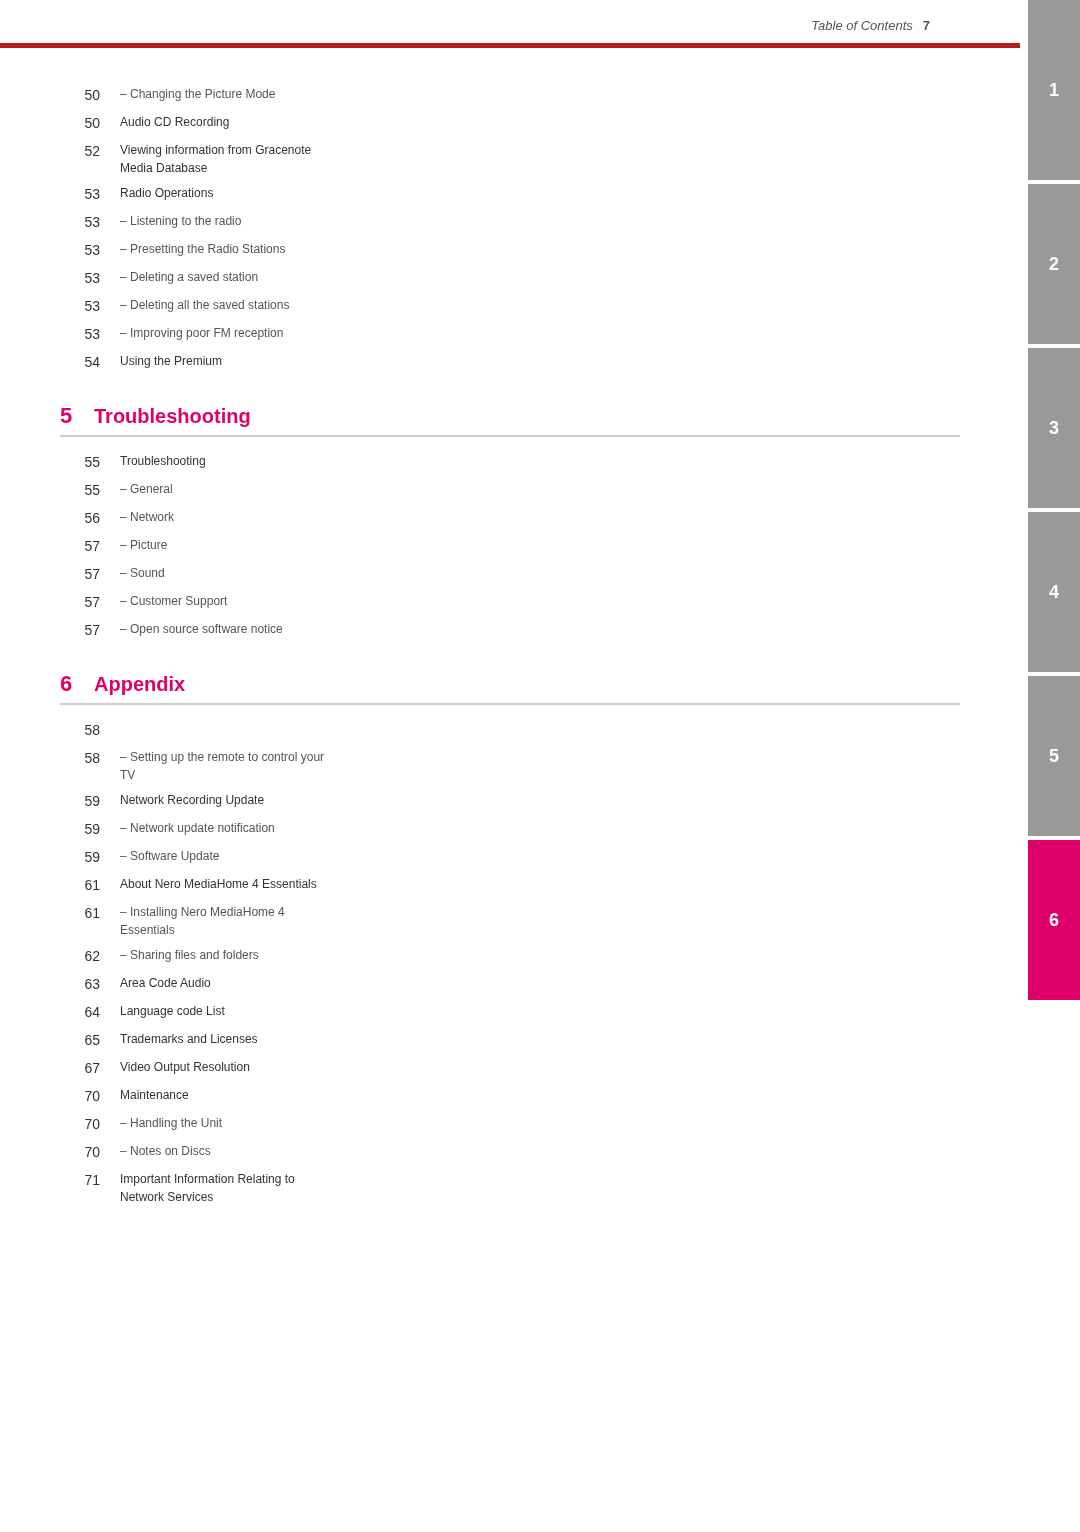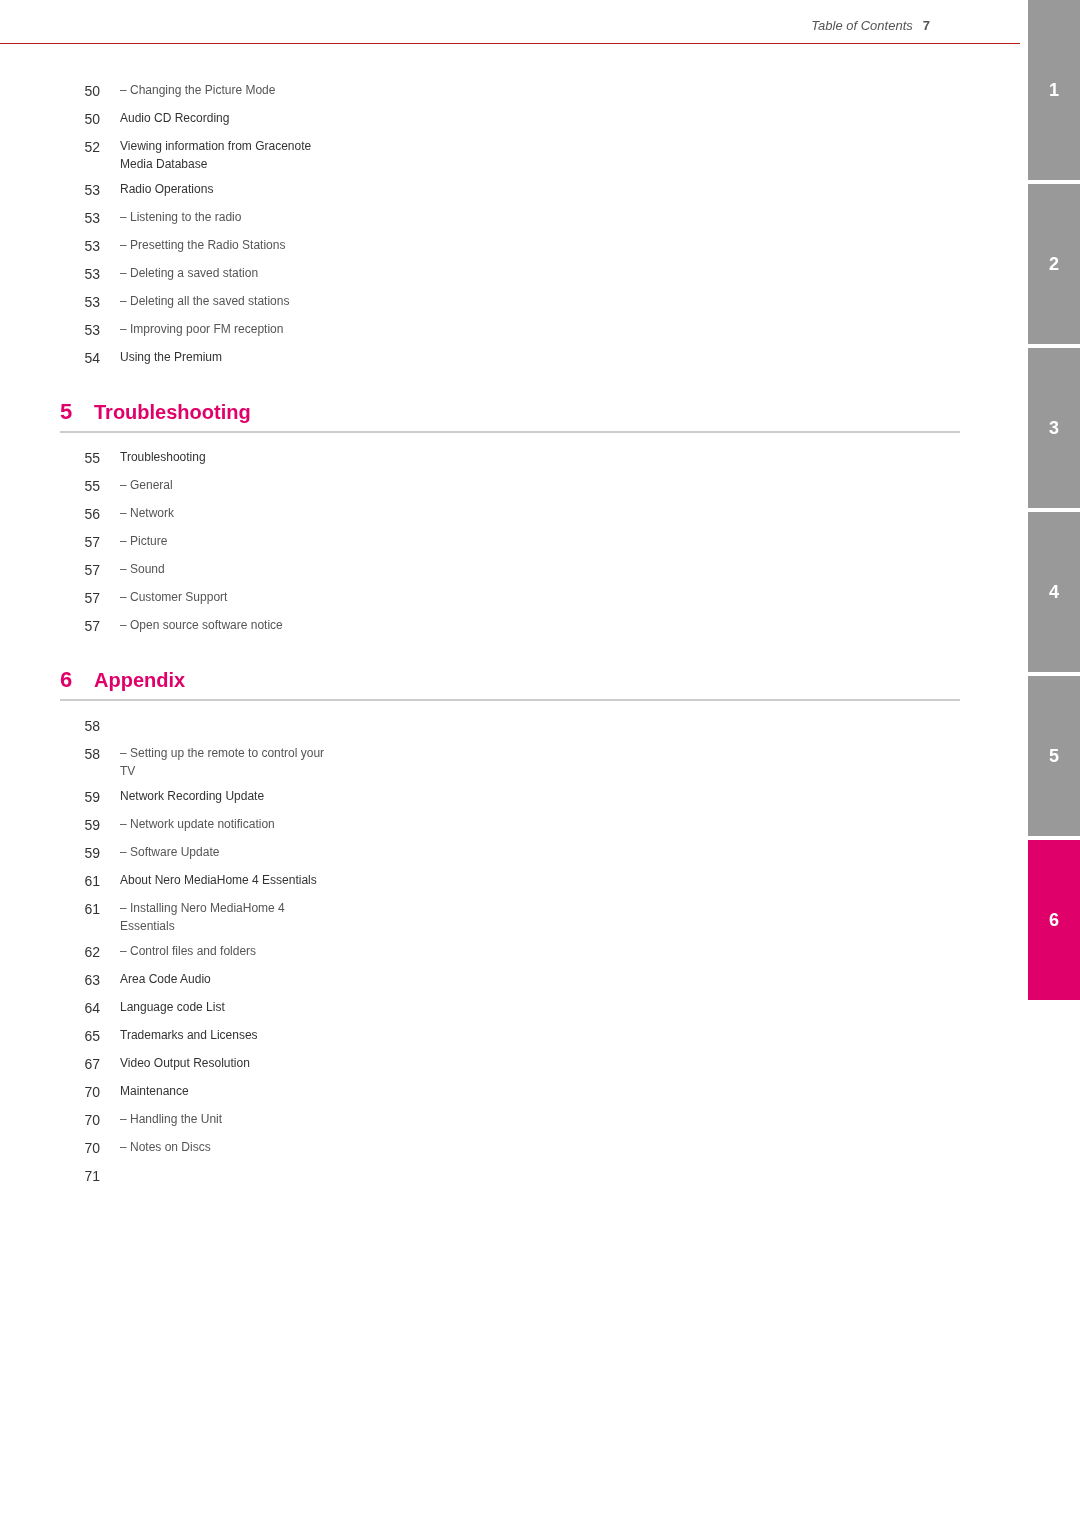--- a/index.html
+++ b/index.html
@@ -16,21 +16,21 @@
       font-size: 15px;
       color: #333;
       position: relative;
     }
 
     .header {
       display: flex;
       justify-content: flex-end;
       align-items: center;
       padding: 18px 90px 10px 60px;
-      border-bottom: 1px solid #b91c1c;
+      border-bottom: 5px solid #b91c1c;
       margin-right: 60px;
     }
 
     .header-title {
       font-size: 13px;
       color: #555;
       font-style: italic;
       margin-right: 10px;
     }
 
@@ -256,21 +256,21 @@
     <div class="toc-entry">
       <span class="page-num">61</span>
       <span class="entry-text">About Nero MediaHome 4 Essentials</span>
     </div>
     <div class="toc-entry">
       <span class="page-num">61</span>
       <span class="entry-text sub">– Installing Nero MediaHome 4<br>Essentials</span>
     </div>
     <div class="toc-entry">
       <span class="page-num">62</span>
-      <span class="entry-text sub">– Control files and folders</span>
+      <span class="entry-text sub">– Sharing files and folders</span>
     </div>
     <div class="toc-entry">
       <span class="page-num">63</span>
       <span class="entry-text">Area Code Audio</span>
     </div>
     <div class="toc-entry">
       <span class="page-num">64</span>
       <span class="entry-text">Language code List</span>
     </div>
     <div class="toc-entry">
@@ -288,16 +288,17 @@
     <div class="toc-entry">
       <span class="page-num">70</span>
       <span class="entry-text sub">– Handling the Unit</span>
     </div>
     <div class="toc-entry">
       <span class="page-num">70</span>
       <span class="entry-text sub">– Notes on Discs</span>
     </div>
     <div class="toc-entry">
       <span class="page-num">71</span>
+      <span class="entry-text">Important Information Relating to<br>Network Services</span>
     </div>
   </div>
 
 </div>
 
 </body></html>

